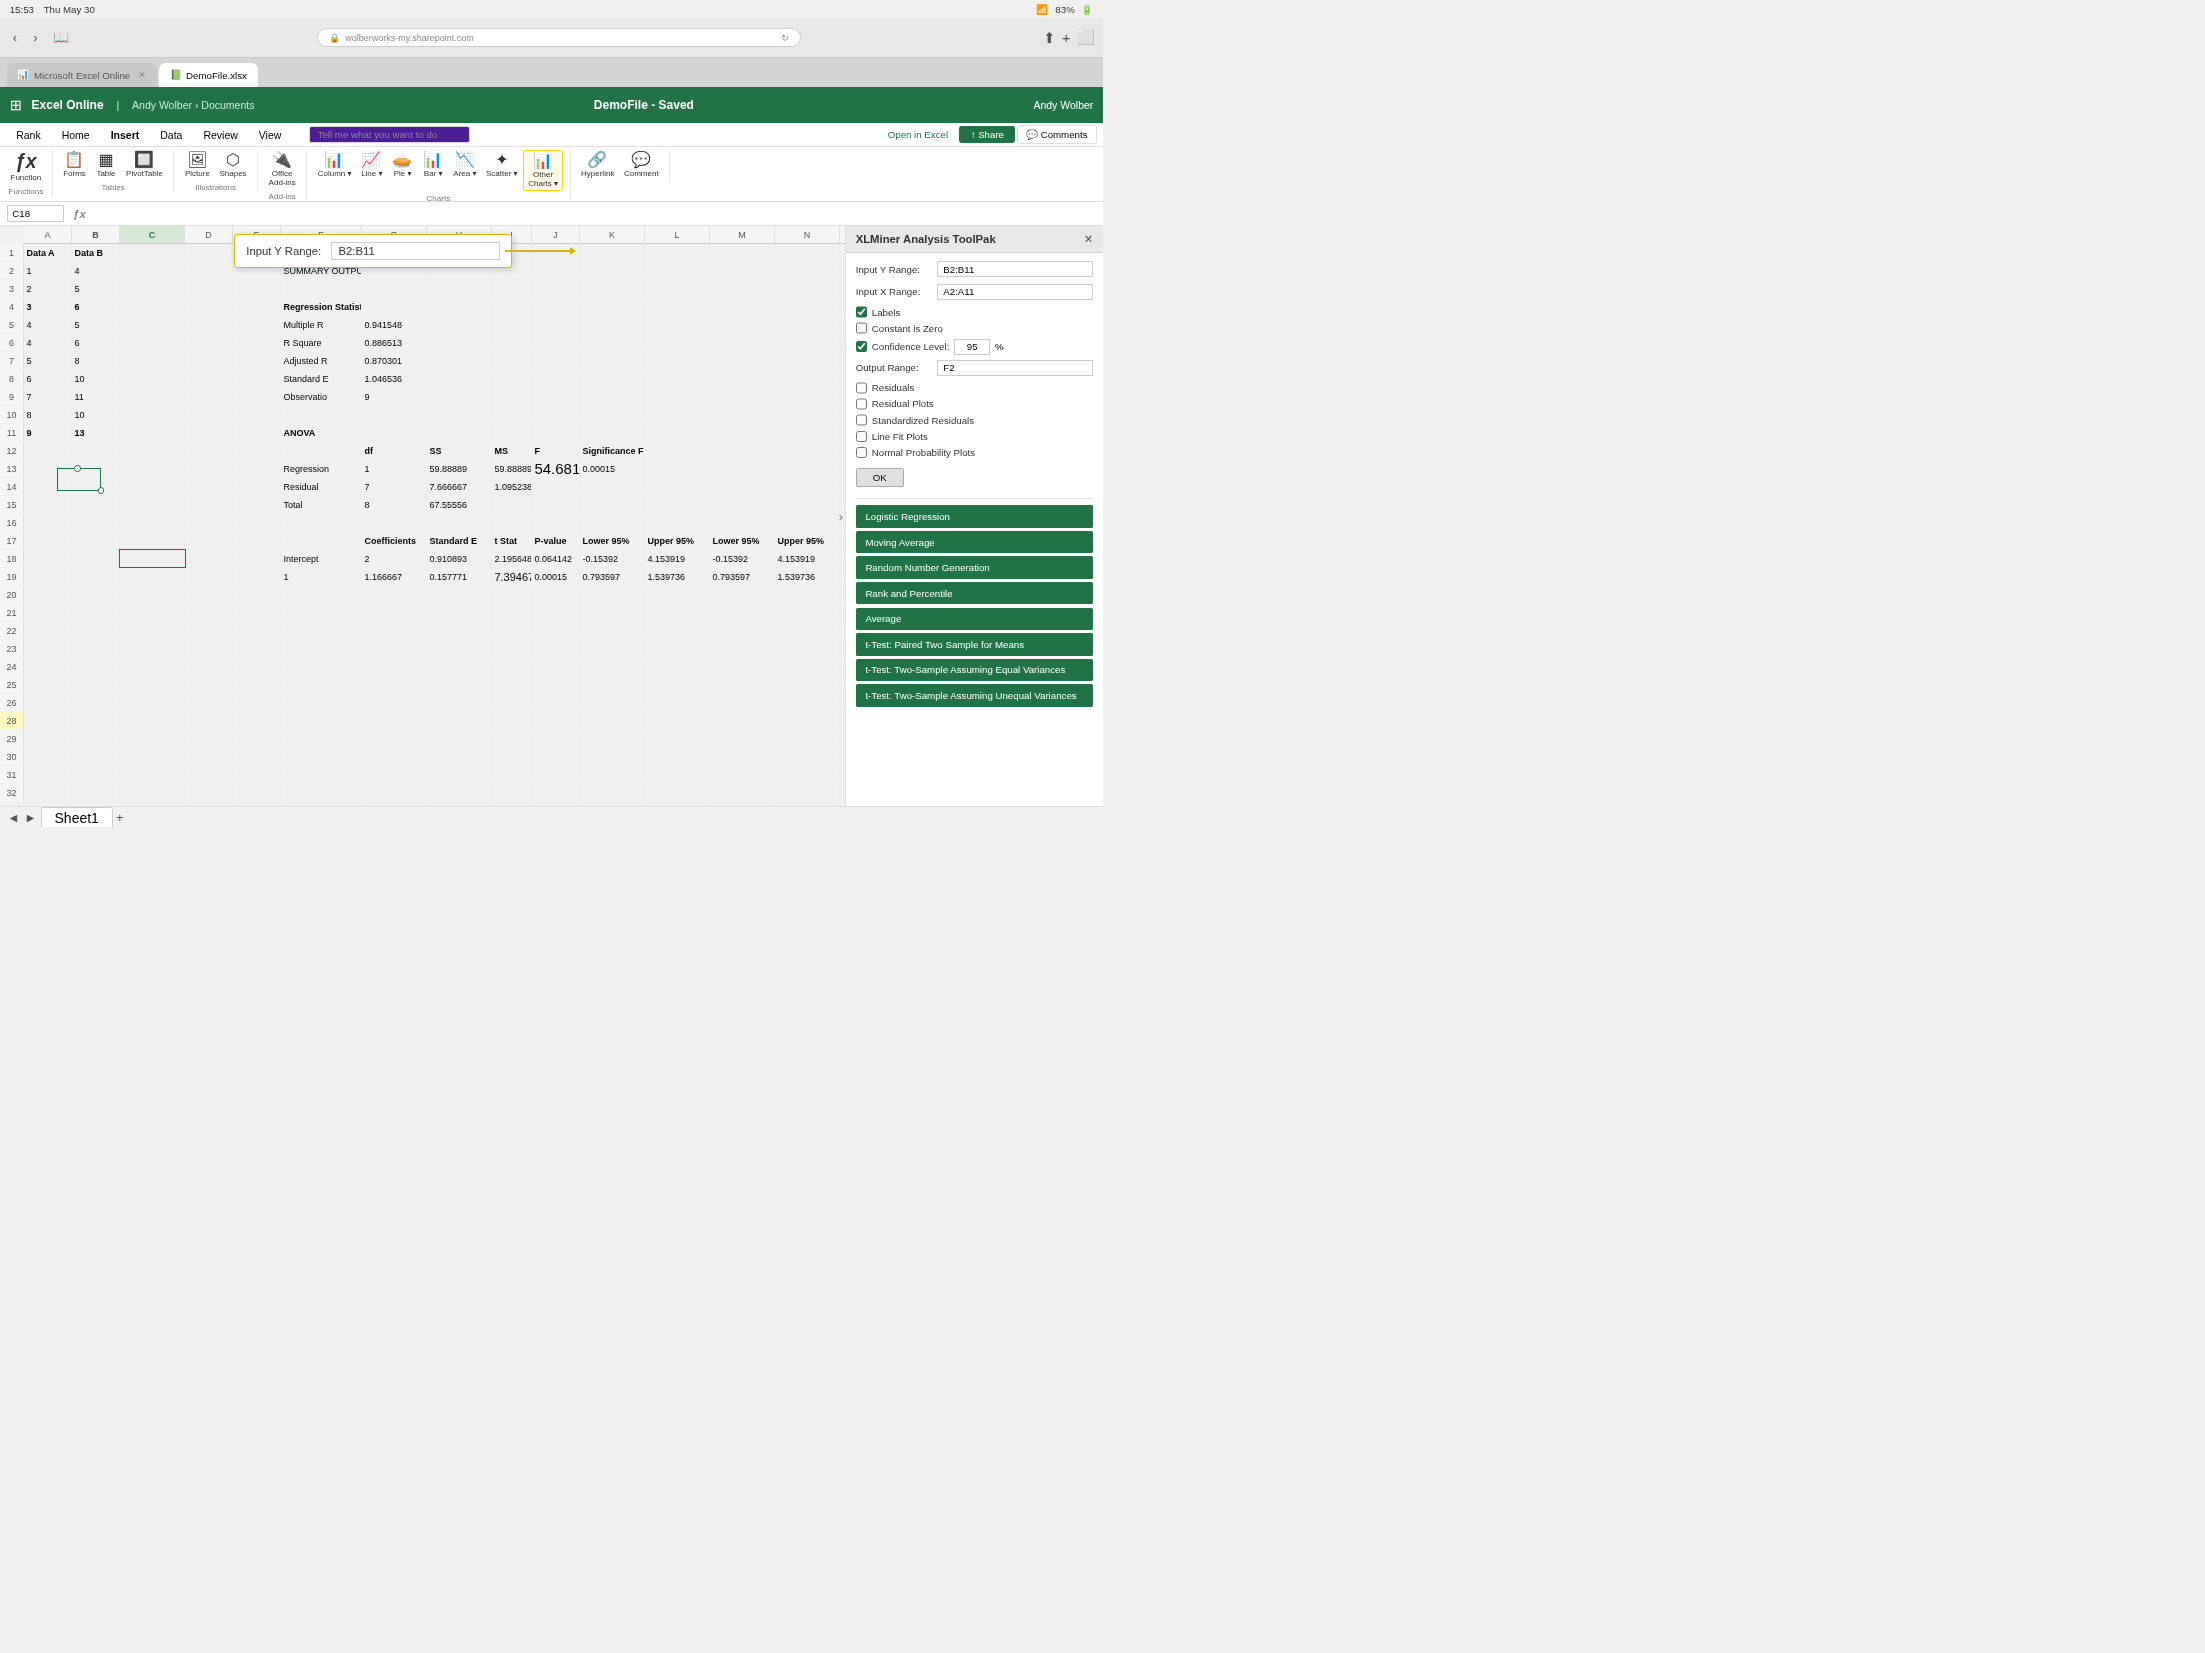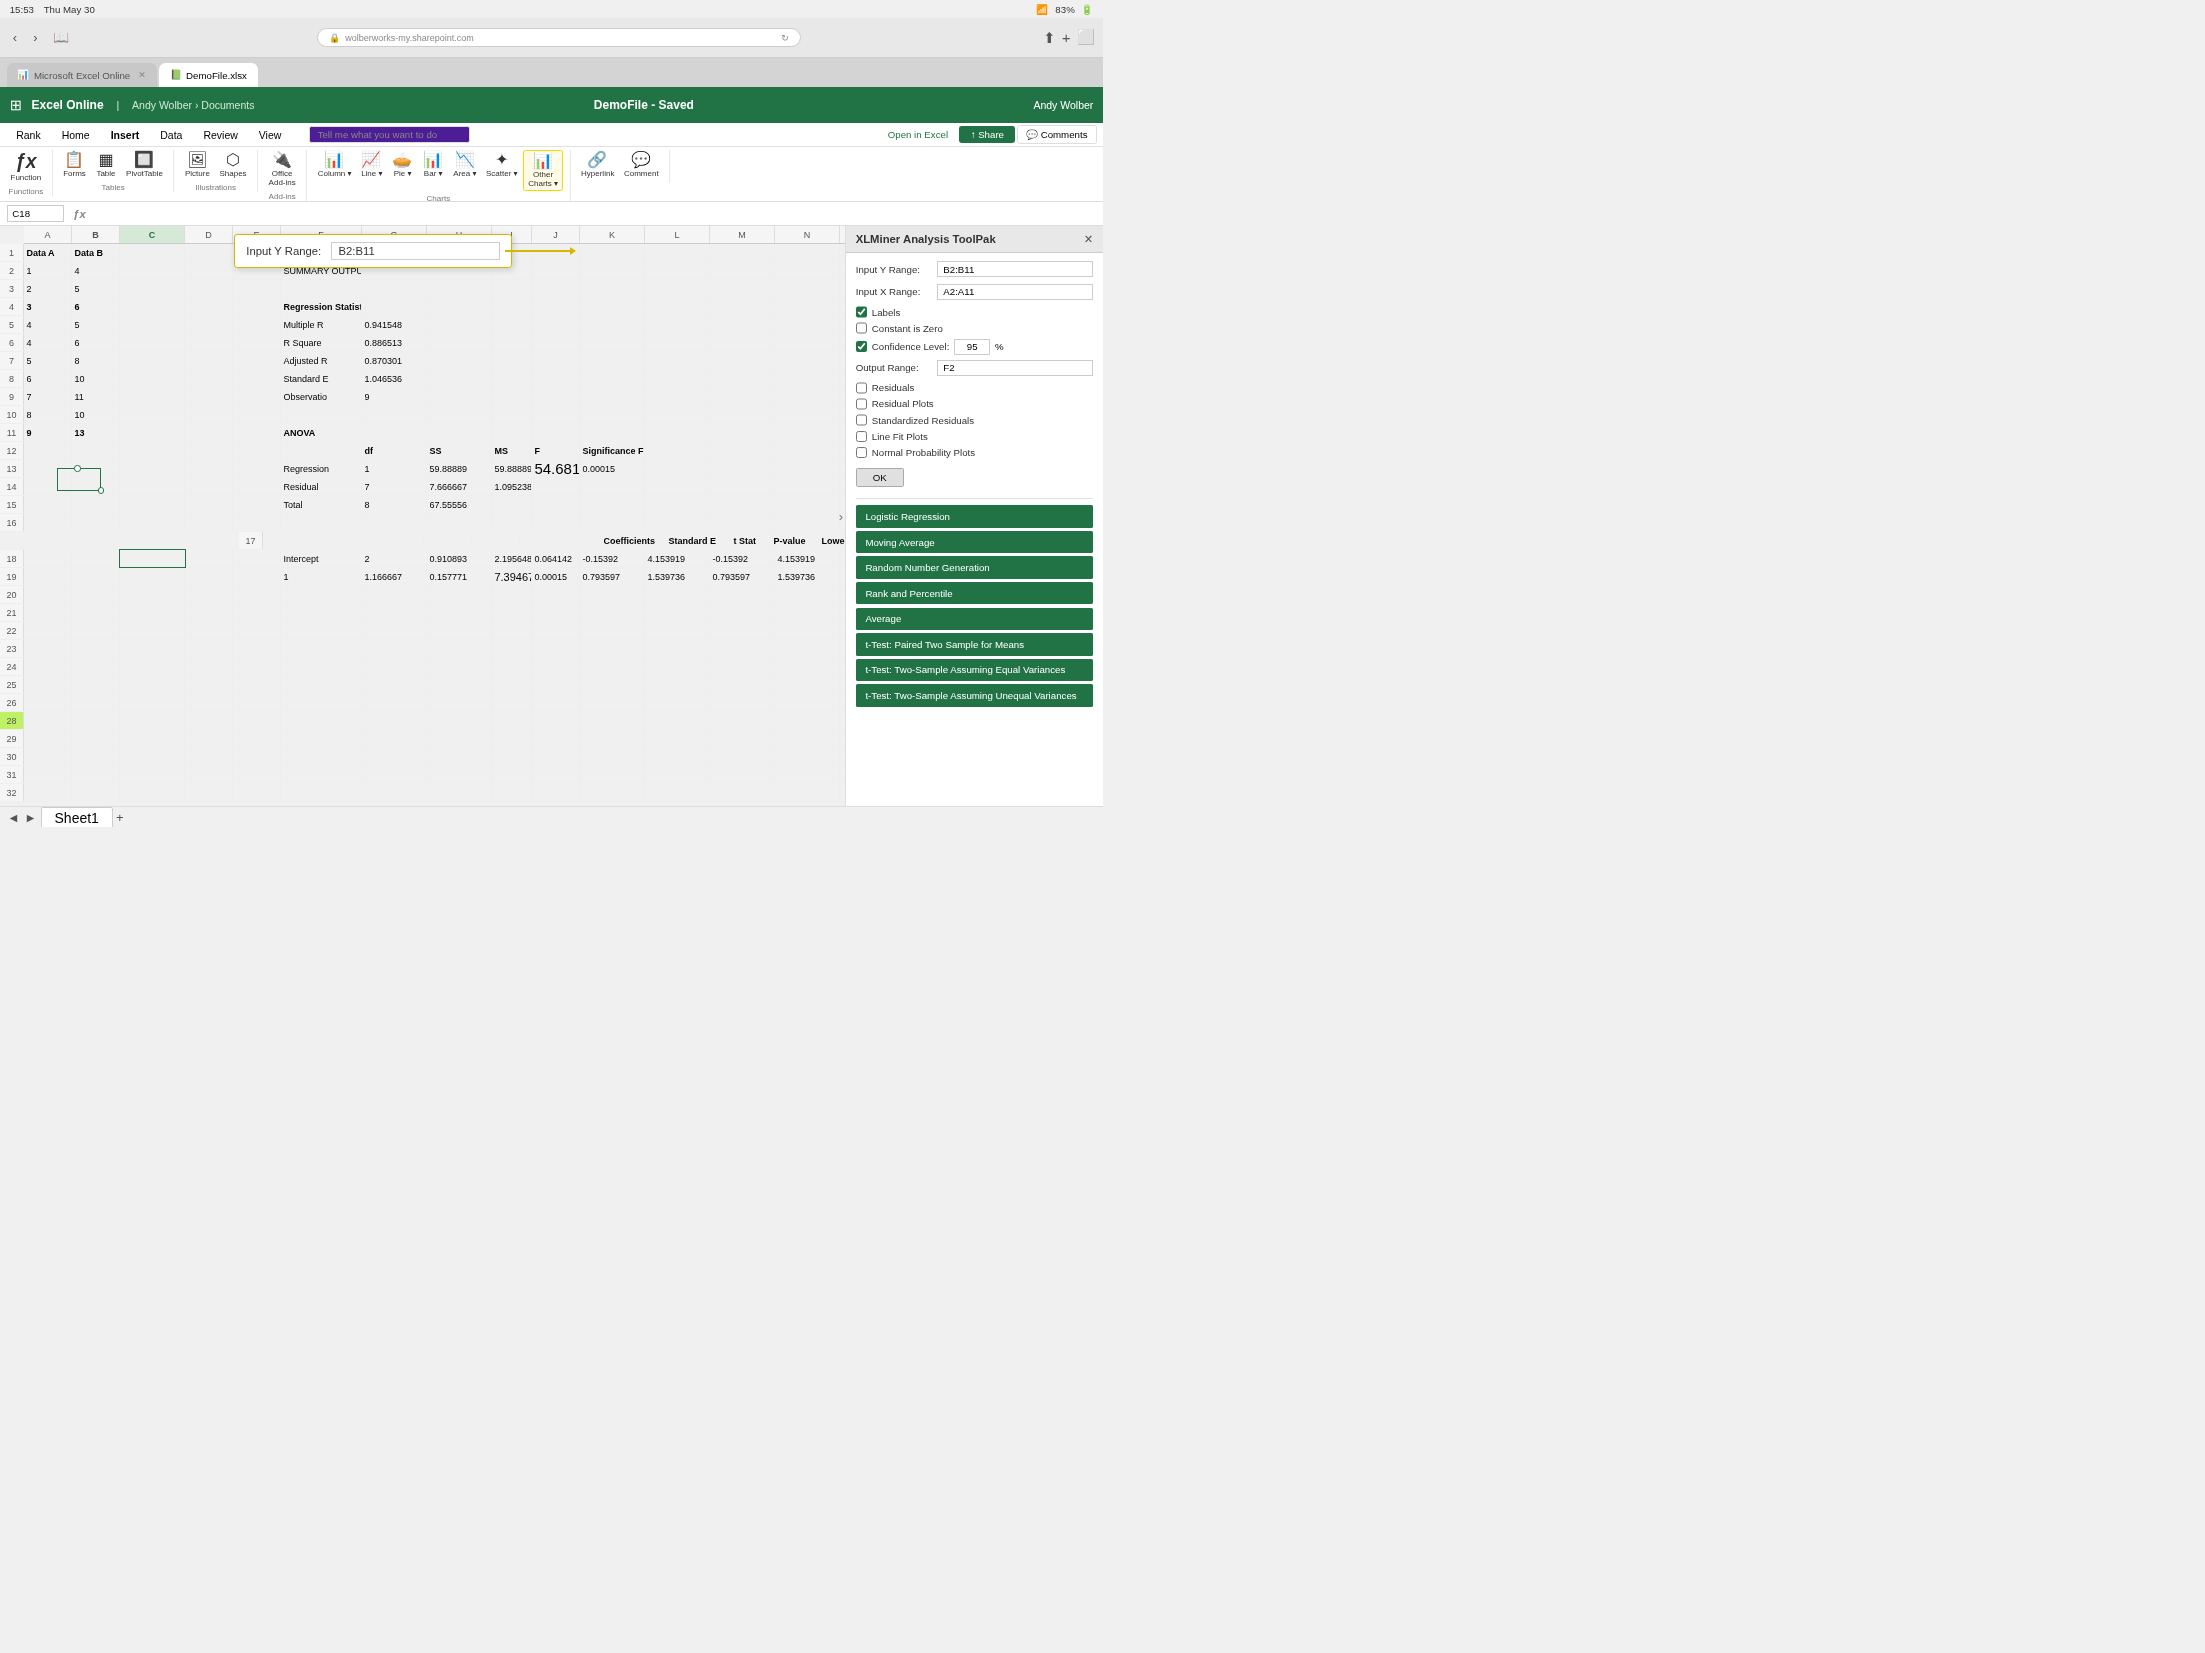--- a/index.html
+++ b/index.html
@@ -577,21 +577,21 @@
             <div style="width: 65px; border-right: 0.8px solid rgb(238, 238, 238); display: flex; align-items: center; padding: 0px 2.4px; font-size: 9px; overflow: hidden; white-space: nowrap; flex-shrink: 0;"></div>
             <div style="width: 65px; border-right: 0.8px solid rgb(238, 238, 238); display: flex; align-items: center; padding: 0px 2.4px; font-size: 9px; overflow: hidden; white-space: nowrap; flex-shrink: 0;"></div>
             <div style="width: 40px; border-right: 0.8px solid rgb(238, 238, 238); display: flex; align-items: center; padding: 0px 2.4px; font-size: 9px; overflow: hidden; white-space: nowrap; flex-shrink: 0;"></div>
             <div style="width: 48px; border-right: 0.8px solid rgb(238, 238, 238); display: flex; align-items: center; padding: 0px 2.4px; font-size: 9px; overflow: hidden; white-space: nowrap; flex-shrink: 0;"></div>
             <div style="width: 65px; border-right: 0.8px solid rgb(238, 238, 238); display: flex; align-items: center; padding: 0px 2.4px; font-size: 9px; overflow: hidden; white-space: nowrap; flex-shrink: 0;"></div>
             <div style="width: 65px; border-right: 0.8px solid rgb(238, 238, 238); display: flex; align-items: center; padding: 0px 2.4px; font-size: 9px; overflow: hidden; white-space: nowrap; flex-shrink: 0;"></div>
             <div style="width: 65px; border-right: 0.8px solid rgb(238, 238, 238); display: flex; align-items: center; padding: 0px 2.4px; font-size: 9px; overflow: hidden; white-space: nowrap; flex-shrink: 0;"></div>
             <div style="width: 65px; border-right: 0.8px solid rgb(238, 238, 238); display: flex; align-items: center; padding: 0px 2.4px; font-size: 9px; overflow: hidden; white-space: nowrap; flex-shrink: 0;"></div>
             <div style="width: 24px; border-right: 0.8px solid rgb(238, 238, 238); display: flex; align-items: center; padding: 0px 2.4px; font-size: 9px; overflow: hidden; white-space: nowrap; flex-shrink: 0;"></div>
           </div>
-          <div style="display: flex; height: 18px; border-bottom: 0.8px solid rgb(238, 238, 238); justify-content: flex-end;">
+          <div style="display: flex; height: 18px; border-bottom: 0.8px solid rgb(238, 238, 238);">
             <div style="width: 24px; background: rgb(245, 245, 245); border-right: 0.8px solid rgb(221, 221, 221); display: flex; align-items: center; justify-content: center; font-size: 9px; color: rgb(85, 85, 85); flex-shrink: 0;">17</div>
             <div style="width: 48px; border-right: 0.8px solid rgb(238, 238, 238); display: flex; align-items: center; padding: 0px 2.4px; font-size: 9px; overflow: hidden; white-space: nowrap; flex-shrink: 0; font-weight: bold;"></div>
             <div style="width: 48px; border-right: 0.8px solid rgb(238, 238, 238); display: flex; align-items: center; padding: 0px 2.4px; font-size: 9px; overflow: hidden; white-space: nowrap; flex-shrink: 0; font-weight: bold;"></div>
             <div style="width: 65px; border-right: 0.8px solid rgb(238, 238, 238); display: flex; align-items: center; padding: 0px 2.4px; font-size: 9px; overflow: hidden; white-space: nowrap; flex-shrink: 0; font-weight: bold;"></div>
             <div style="width: 48px; border-right: 0.8px solid rgb(238, 238, 238); display: flex; align-items: center; padding: 0px 2.4px; font-size: 9px; overflow: hidden; white-space: nowrap; flex-shrink: 0; font-weight: bold;"></div>
             <div style="width: 48px; border-right: 0.8px solid rgb(238, 238, 238); display: flex; align-items: center; padding: 0px 2.4px; font-size: 9px; overflow: hidden; white-space: nowrap; flex-shrink: 0; font-weight: bold;"></div>
             <div style="width: 81px; border-right: 0.8px solid rgb(238, 238, 238); display: flex; align-items: center; padding: 0px 2.4px; font-size: 9px; overflow: hidden; white-space: nowrap; flex-shrink: 0; font-weight: bold;"></div>
             <div style="width: 65px; border-right: 0.8px solid rgb(238, 238, 238); display: flex; align-items: center; padding: 0px 2.4px; font-size: 9px; overflow: hidden; white-space: nowrap; flex-shrink: 0; font-weight: bold;">Coefficients</div>
             <div style="width: 65px; border-right: 0.8px solid rgb(238, 238, 238); display: flex; align-items: center; padding: 0px 2.4px; font-size: 9px; overflow: hidden; white-space: nowrap; flex-shrink: 0; font-weight: bold;">Standard E</div>
             <div style="width: 40px; border-right: 0.8px solid rgb(238, 238, 238); display: flex; align-items: center; padding: 0px 2.4px; font-size: 9px; overflow: hidden; white-space: nowrap; flex-shrink: 0; font-weight: bold;">t Stat</div>
@@ -758,21 +758,21 @@
             <div style="width: 65px; border-right: 0.8px solid rgb(238, 238, 238); display: flex; align-items: center; padding: 0px 2.4px; font-size: 9px; overflow: hidden; white-space: nowrap; flex-shrink: 0;"></div>
             <div style="width: 40px; border-right: 0.8px solid rgb(238, 238, 238); display: flex; align-items: center; padding: 0px 2.4px; font-size: 9px; overflow: hidden; white-space: nowrap; flex-shrink: 0;"></div>
             <div style="width: 48px; border-right: 0.8px solid rgb(238, 238, 238); display: flex; align-items: center; padding: 0px 2.4px; font-size: 9px; overflow: hidden; white-space: nowrap; flex-shrink: 0;"></div>
             <div style="width: 65px; border-right: 0.8px solid rgb(238, 238, 238); display: flex; align-items: center; padding: 0px 2.4px; font-size: 9px; overflow: hidden; white-space: nowrap; flex-shrink: 0;"></div>
             <div style="width: 65px; border-right: 0.8px solid rgb(238, 238, 238); display: flex; align-items: center; padding: 0px 2.4px; font-size: 9px; overflow: hidden; white-space: nowrap; flex-shrink: 0;"></div>
             <div style="width: 65px; border-right: 0.8px solid rgb(238, 238, 238); display: flex; align-items: center; padding: 0px 2.4px; font-size: 9px; overflow: hidden; white-space: nowrap; flex-shrink: 0;"></div>
             <div style="width: 65px; border-right: 0.8px solid rgb(238, 238, 238); display: flex; align-items: center; padding: 0px 2.4px; font-size: 9px; overflow: hidden; white-space: nowrap; flex-shrink: 0;"></div>
             <div style="width: 24px; border-right: 0.8px solid rgb(238, 238, 238); display: flex; align-items: center; padding: 0px 2.4px; font-size: 9px; overflow: hidden; white-space: nowrap; flex-shrink: 0;"></div>
           </div>
           <div style="display: flex; height: 18px; border-bottom: 0.8px solid rgb(238, 238, 238);">
-            <div style="width: 24px; background: #bef264; border-right: 0.8px solid rgb(221, 221, 221); display: flex; align-items: center; justify-content: center; font-size: 9px; color: rgb(85, 85, 85); flex-shrink: 0;">28</div>
+            <div style="width: 24px; background: #fef9c3; border-right: 0.8px solid rgb(221, 221, 221); display: flex; align-items: center; justify-content: center; font-size: 9px; color: rgb(85, 85, 85); flex-shrink: 0;">28</div>
             <div style="width: 48px; border-right: 0.8px solid rgb(238, 238, 238); display: flex; align-items: center; padding: 0px 2.4px; font-size: 9px; overflow: hidden; white-space: nowrap; flex-shrink: 0;"></div>
             <div style="width: 48px; border-right: 0.8px solid rgb(238, 238, 238); display: flex; align-items: center; padding: 0px 2.4px; font-size: 9px; overflow: hidden; white-space: nowrap; flex-shrink: 0;"></div>
             <div style="width: 65px; border-right: 0.8px solid rgb(238, 238, 238); display: flex; align-items: center; padding: 0px 2.4px; font-size: 9px; overflow: hidden; white-space: nowrap; flex-shrink: 0;"></div>
             <div style="width: 48px; border-right: 0.8px solid rgb(238, 238, 238); display: flex; align-items: center; padding: 0px 2.4px; font-size: 9px; overflow: hidden; white-space: nowrap; flex-shrink: 0;"></div>
             <div style="width: 48px; border-right: 0.8px solid rgb(238, 238, 238); display: flex; align-items: center; padding: 0px 2.4px; font-size: 9px; overflow: hidden; white-space: nowrap; flex-shrink: 0;"></div>
             <div style="width: 81px; border-right: 0.8px solid rgb(238, 238, 238); display: flex; align-items: center; padding: 0px 2.4px; font-size: 9px; overflow: hidden; white-space: nowrap; flex-shrink: 0;"></div>
             <div style="width: 65px; border-right: 0.8px solid rgb(238, 238, 238); display: flex; align-items: center; padding: 0px 2.4px; font-size: 9px; overflow: hidden; white-space: nowrap; flex-shrink: 0;"></div>
             <div style="width: 65px; border-right: 0.8px solid rgb(238, 238, 238); display: flex; align-items: center; padding: 0px 2.4px; font-size: 9px; overflow: hidden; white-space: nowrap; flex-shrink: 0;"></div>
             <div style="width: 40px; border-right: 0.8px solid rgb(238, 238, 238); display: flex; align-items: center; padding: 0px 2.4px; font-size: 9px; overflow: hidden; white-space: nowrap; flex-shrink: 0;"></div>
             <div style="width: 48px; border-right: 0.8px solid rgb(238, 238, 238); display: flex; align-items: center; padding: 0px 2.4px; font-size: 9px; overflow: hidden; white-space: nowrap; flex-shrink: 0;"></div>

